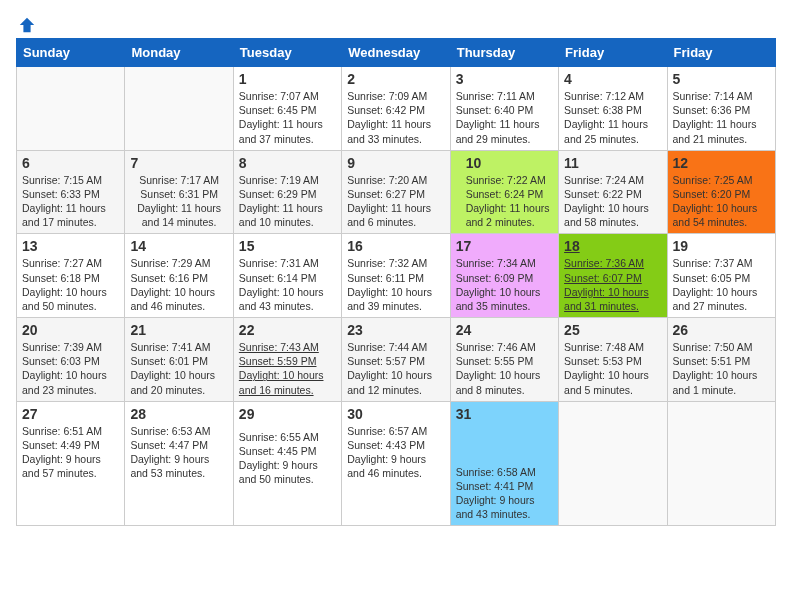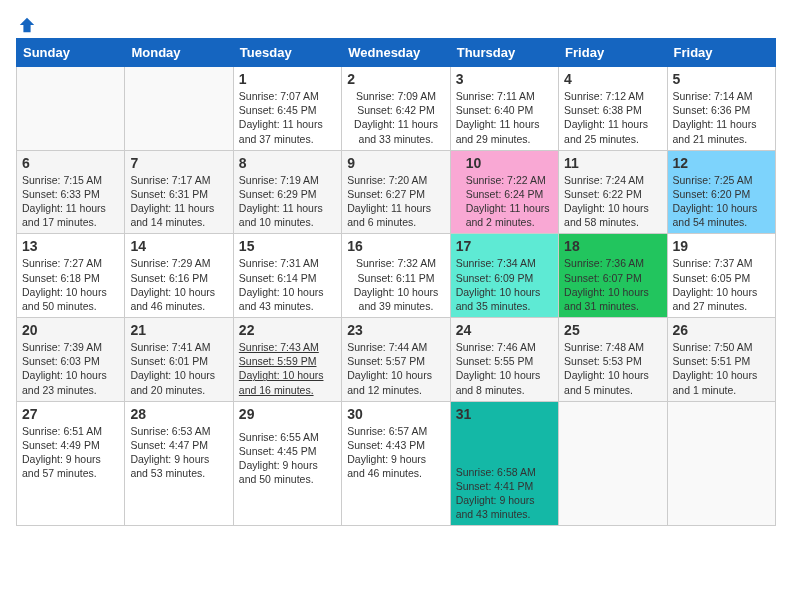--- a/index.html
+++ b/index.html
@@ -128,21 +128,21 @@
         <td class="empty-cell"></td>
         <td class="empty-cell"></td>
         <td style="background: rgb(255, 255, 255);">
           <span class="day-number">1</span>
           <div class="day-info" style="white-space: pre-line;">Sunrise: 7:07 AM
 Sunset: 6:45 PM
 Daylight: 11 hours and 37 minutes.</div>
         </td>
         <td style="background: rgb(255, 255, 255);">
           <span class="day-number">2</span>
-          <div class="day-info" style="white-space: pre-line; text-align: center;">Sunrise: 7:09 AM
+          <div class="day-info" style="white-space: pre-line;">Sunrise: 7:09 AM
 Sunset: 6:42 PM
 Daylight: 11 hours and 33 minutes.</div>
         </td>
         <td style="background: rgb(255, 255, 255);">
           <span class="day-number">3</span>
           <div class="day-info" style="white-space: pre-line;">Sunrise: 7:11 AM
 Sunset: 6:40 PM
 Daylight: 11 hours and 29 minutes.</div>
         </td>
         <td style="background: rgb(255, 255, 255);">
@@ -160,49 +160,49 @@
       </tr>
       <tr>
         <td style="background: rgb(245, 245, 245);">
           <span class="day-number">6</span>
           <div class="day-info" style="white-space: pre-line;">Sunrise: 7:15 AM
 Sunset: 6:33 PM
 Daylight: 11 hours and 17 minutes.</div>
         </td>
         <td style="background: rgb(245, 245, 245);">
           <span class="day-number">7</span>
-          <div class="day-info" style="white-space: pre-line;">Sunrise: 7:17 AM
+          <div class="day-info" style="white-space: pre-line; text-align: center;">Sunrise: 7:17 AM
 Sunset: 6:31 PM
 Daylight: 11 hours and 14 minutes.</div>
         </td>
         <td style="background: rgb(245, 245, 245);">
           <span class="day-number">8</span>
           <div class="day-info" style="white-space: pre-line;">Sunrise: 7:19 AM
 Sunset: 6:29 PM
 Daylight: 11 hours and 10 minutes.</div>
         </td>
         <td style="background: rgb(245, 245, 245);">
           <span class="day-number">9</span>
           <div class="day-info" style="white-space: pre-line;">Sunrise: 7:20 AM
 Sunset: 6:27 PM
 Daylight: 11 hours and 6 minutes.</div>
         </td>
-        <td style="background: #f9a8d4; padding-left: 15px;">
+        <td style="background: #bef264; padding-left: 15px;">
           <span class="day-number">10</span>
           <div class="day-info" style="white-space: pre-line;">Sunrise: 7:22 AM
 Sunset: 6:24 PM
 Daylight: 11 hours and 2 minutes.</div>
         </td>
         <td style="background: rgb(245, 245, 245);">
           <span class="day-number">11</span>
           <div class="day-info" style="white-space: pre-line;">Sunrise: 7:24 AM
 Sunset: 6:22 PM
 Daylight: 10 hours and 58 minutes.</div>
         </td>
-        <td style="background: #7dd3fc;">
+        <td style="background: #f97316;">
           <span class="day-number">12</span>
           <div class="day-info" style="white-space: pre-line;">Sunrise: 7:25 AM
 Sunset: 6:20 PM
 Daylight: 10 hours and 54 minutes.</div>
         </td>
       </tr>
       <tr>
         <td style="background: rgb(255, 255, 255);">
           <span class="day-number">13</span>
           <div class="day-info" style="white-space: pre-line;">Sunrise: 7:27 AM
@@ -216,31 +216,31 @@
 Daylight: 10 hours and 46 minutes.</div>
         </td>
         <td style="background: rgb(255, 255, 255);">
           <span class="day-number">15</span>
           <div class="day-info" style="white-space: pre-line;">Sunrise: 7:31 AM
 Sunset: 6:14 PM
 Daylight: 10 hours and 43 minutes.</div>
         </td>
         <td style="background: rgb(255, 255, 255);">
           <span class="day-number">16</span>
-          <div class="day-info" style="white-space: pre-line; text-align: center;">Sunrise: 7:32 AM
+          <div class="day-info" style="white-space: pre-line;">Sunrise: 7:32 AM
 Sunset: 6:11 PM
 Daylight: 10 hours and 39 minutes.</div>
         </td>
-        <td style="background: #5eead4;">
+        <td style="background: #f0abfc;">
           <span class="day-number">17</span>
           <div class="day-info" style="white-space: pre-line;">Sunrise: 7:34 AM
 Sunset: 6:09 PM
 Daylight: 10 hours and 35 minutes.</div>
         </td>
-        <td style="background: #22c55e;">
+        <td style="background: #84cc16; text-decoration: underline;">
           <span class="day-number">18</span>
           <div class="day-info" style="white-space: pre-line;">Sunrise: 7:36 AM
 Sunset: 6:07 PM
 Daylight: 10 hours and 31 minutes.</div>
         </td>
         <td style="background: rgb(255, 255, 255);">
           <span class="day-number">19</span>
           <div class="day-info" style="white-space: pre-line;">Sunrise: 7:37 AM
 Sunset: 6:05 PM
 Daylight: 10 hours and 27 minutes.</div>
@@ -308,21 +308,21 @@
           <div class="day-info" style="white-space: pre-line; margin-top: 8px;">Sunrise: 6:55 AM
 Sunset: 4:45 PM
 Daylight: 9 hours and 50 minutes.</div>
         </td>
         <td style="background: rgb(255, 255, 255);">
           <span class="day-number">30</span>
           <div class="day-info" style="white-space: pre-line;">Sunrise: 6:57 AM
 Sunset: 4:43 PM
 Daylight: 9 hours and 46 minutes.</div>
         </td>
-        <td style="background: #14b8a6;">
+        <td style="background: #7dd3fc;">
           <span class="day-number">31</span>
           <div class="day-info" style="white-space: pre-line; margin-top: 43px;">Sunrise: 6:58 AM
 Sunset: 4:41 PM
 Daylight: 9 hours and 43 minutes.</div>
         </td>
         <td class="empty-cell"></td>
         <td class="empty-cell"></td>
       </tr>
     </tbody>
 </table>

